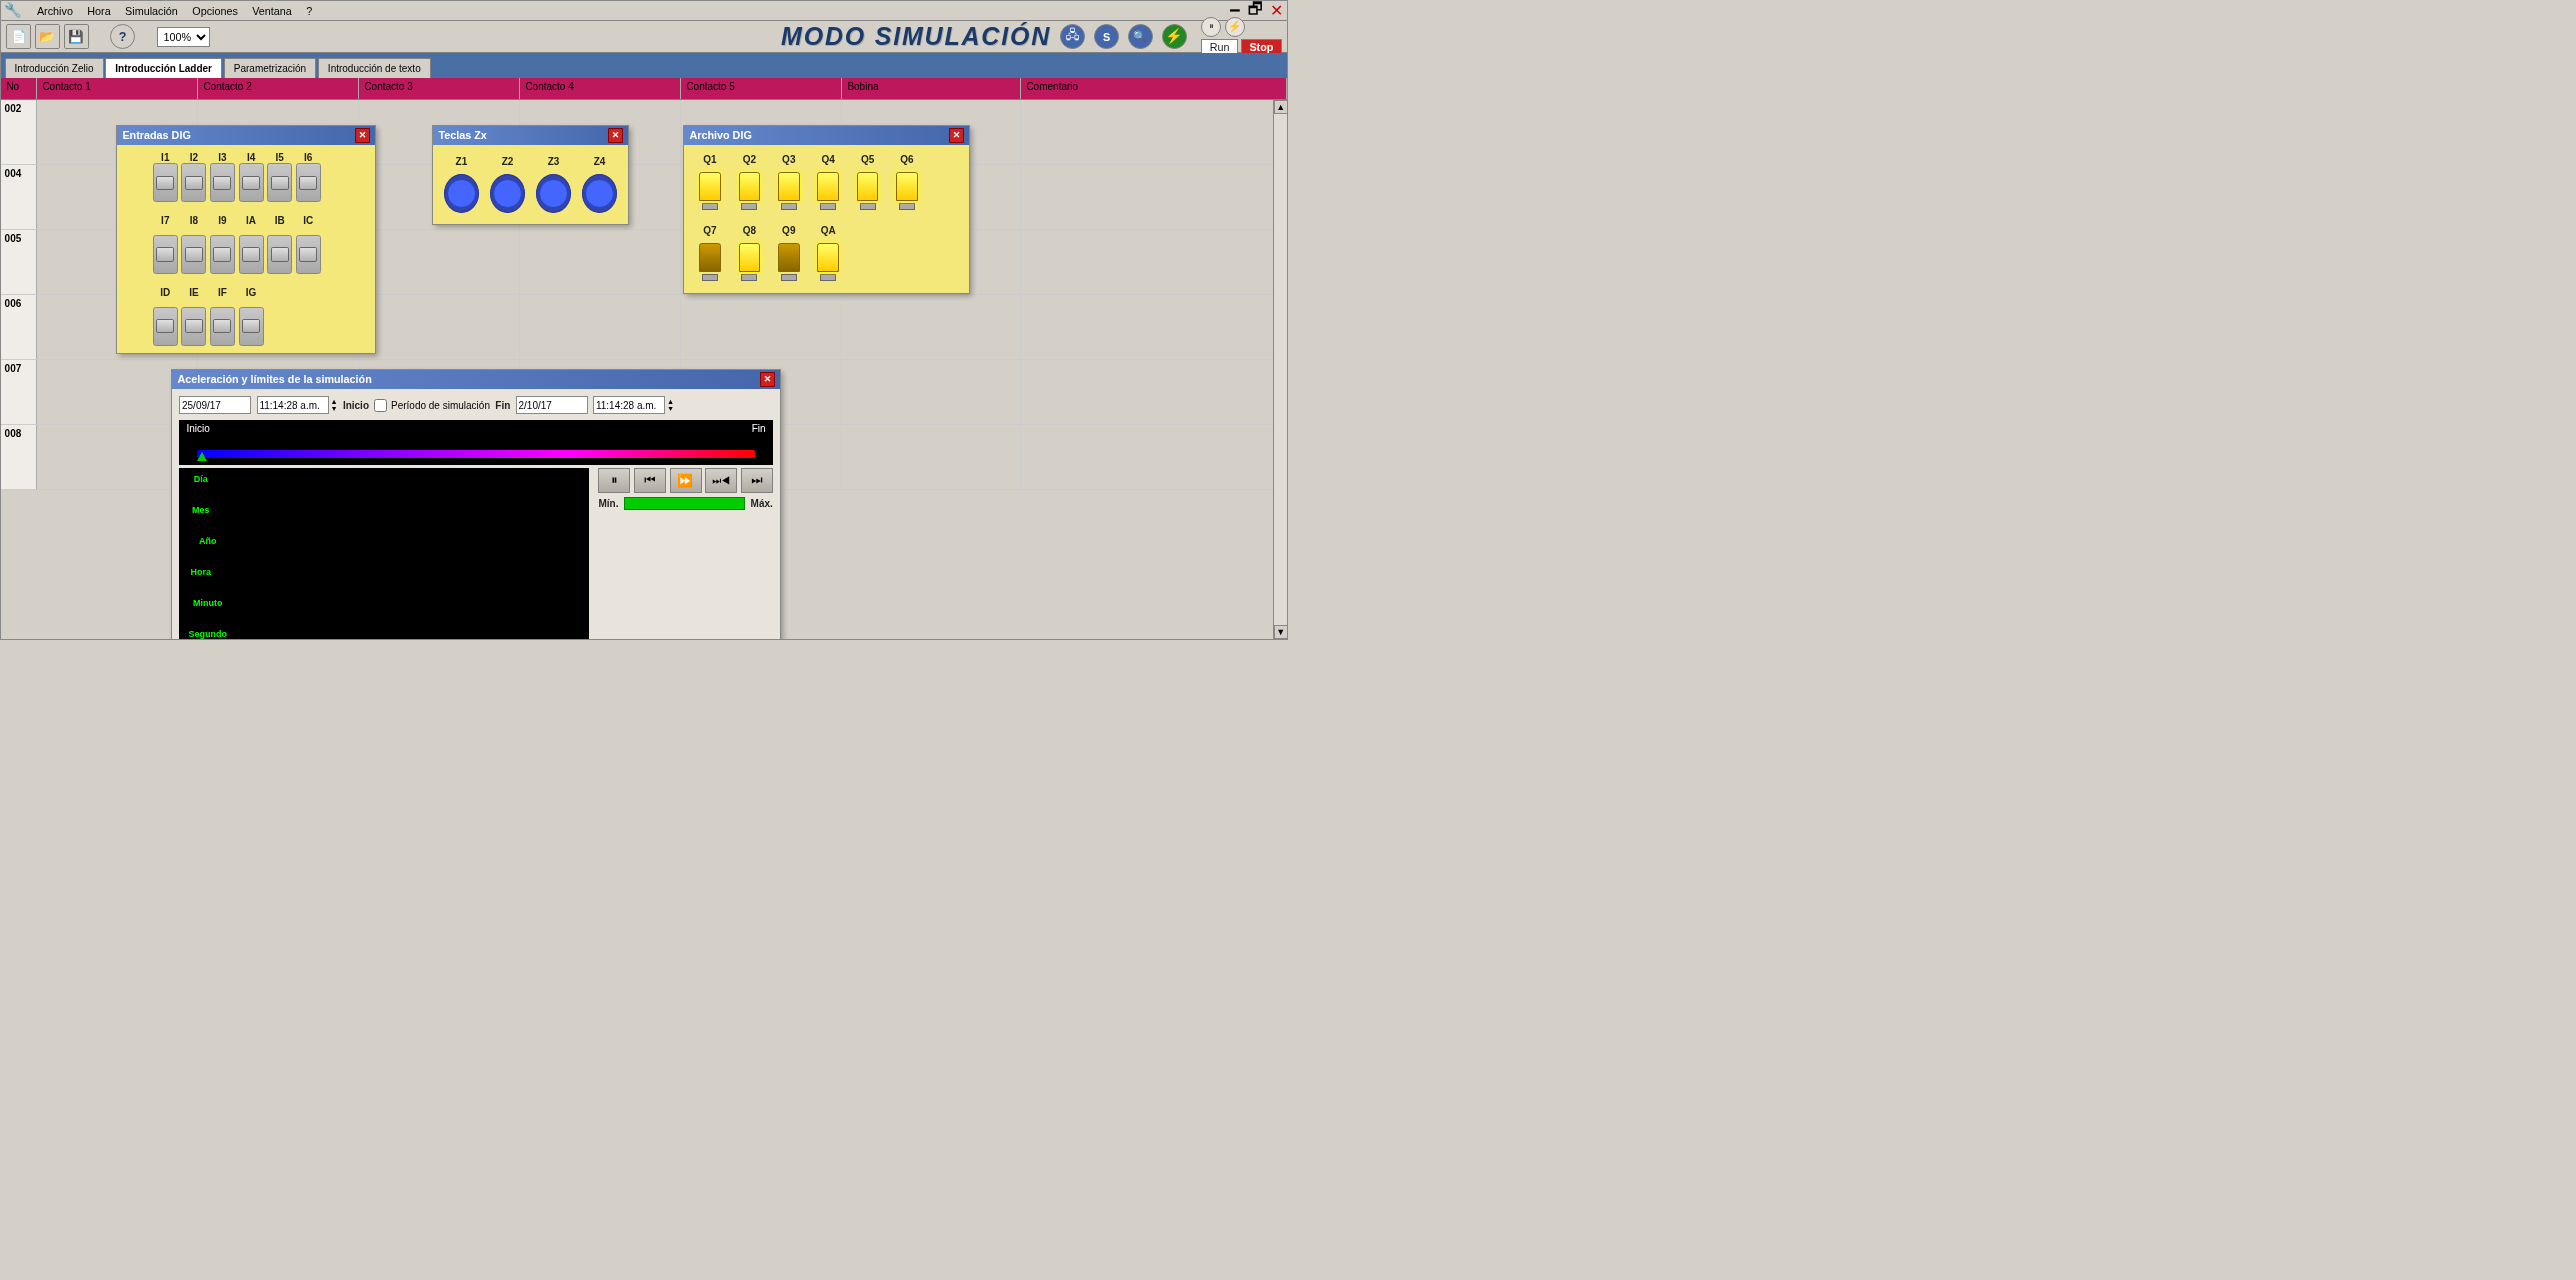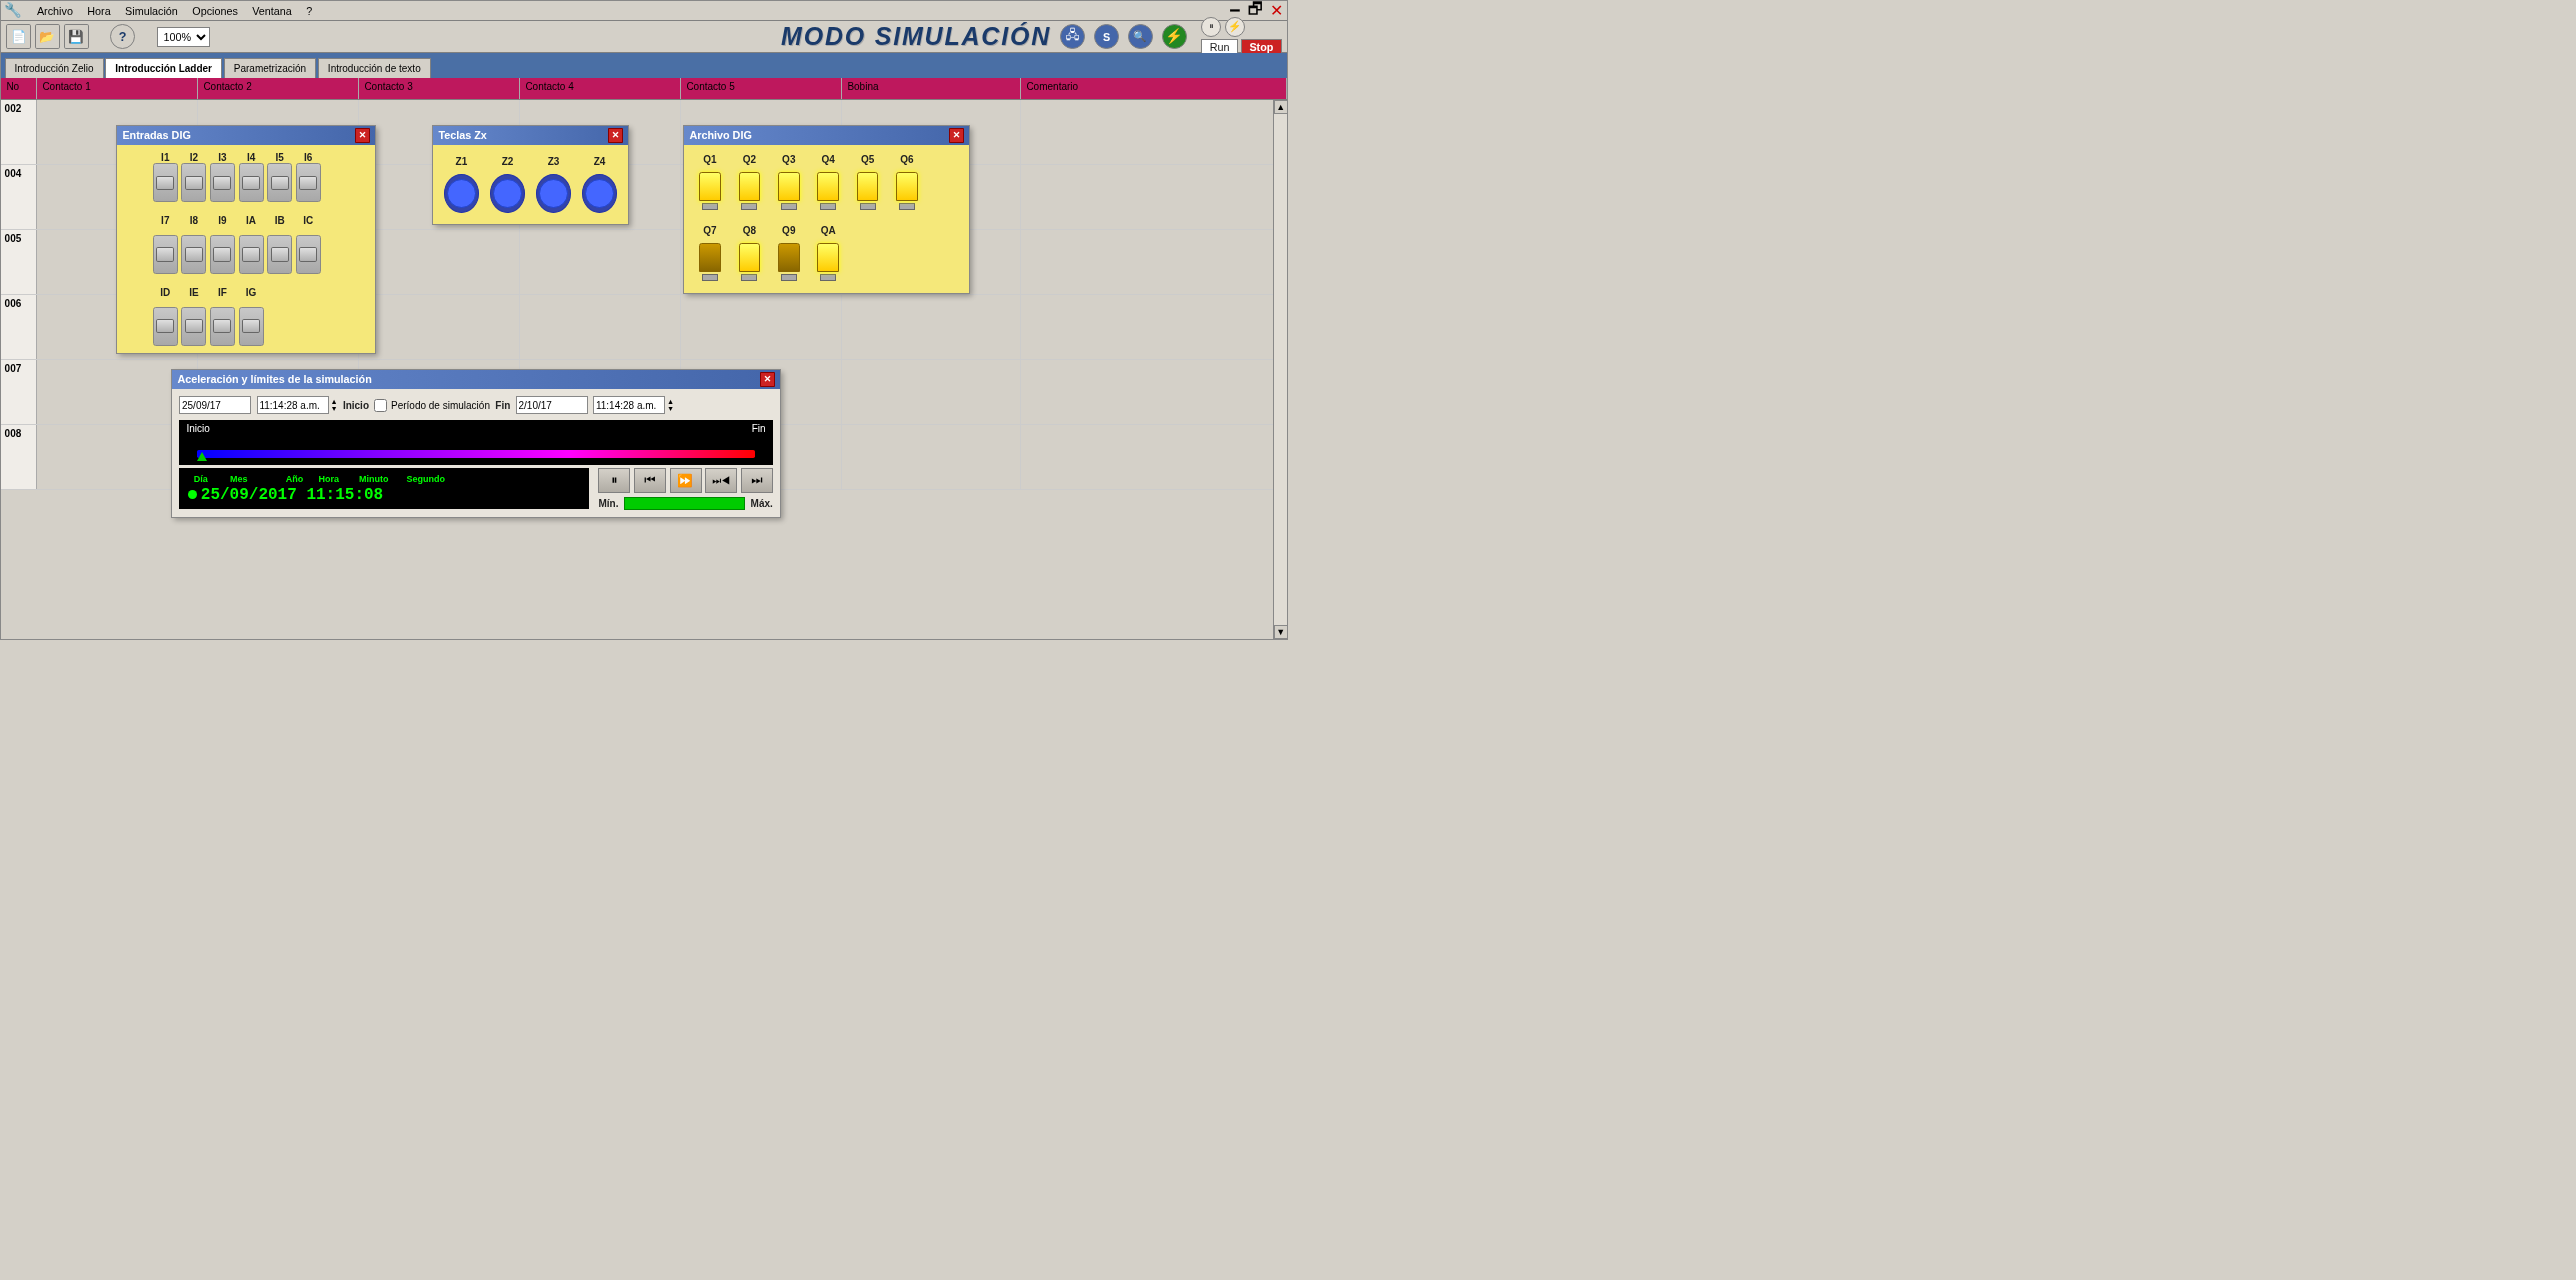--- a/index.html
+++ b/index.html
@@ -794,24 +794,24 @@
         <div class="timeline-container">
           <div class="timeline-label-inicio">Inicio</div>
           <div class="timeline-label-fin">Fin</div>
           <div class="timeline-bar"></div>
           <div class="timeline-arrow"></div>
         </div>
 
         <div style="display:flex; gap:9px; align-items:flex-start;">
 
           <div style="background:black; padding:5.4px 9px; flex:1;">
-            <div style="display:flex; gap:13px; margin-bottom:1.8px;">
+            <div style="display:flex; gap:21px; margin-bottom:1.8px;flex-direction:column;">
               <div class="display-col-header" style="width:25px;">Día</div>
               <div class="display-col-header" style="width:25px;">Mes</div>
-              <div class="display-col-header" style="width:39px;text-align:right;">Año</div>
+              <div class="display-col-header" style="width:39px;">Año</div>
               <div class="display-col-header" style="width:25px;">Hora</div>
               <div class="display-col-header" style="width:39px;">Minuto</div>
               <div class="display-col-header" style="width:39px;">Segundo</div>
             </div>
             <div style="display:flex; align-items:center;">
               <span class="display-led"></span>
               <span class="display-value">25/09/2017  11:15:08</span>
             </div>
           </div>
 

